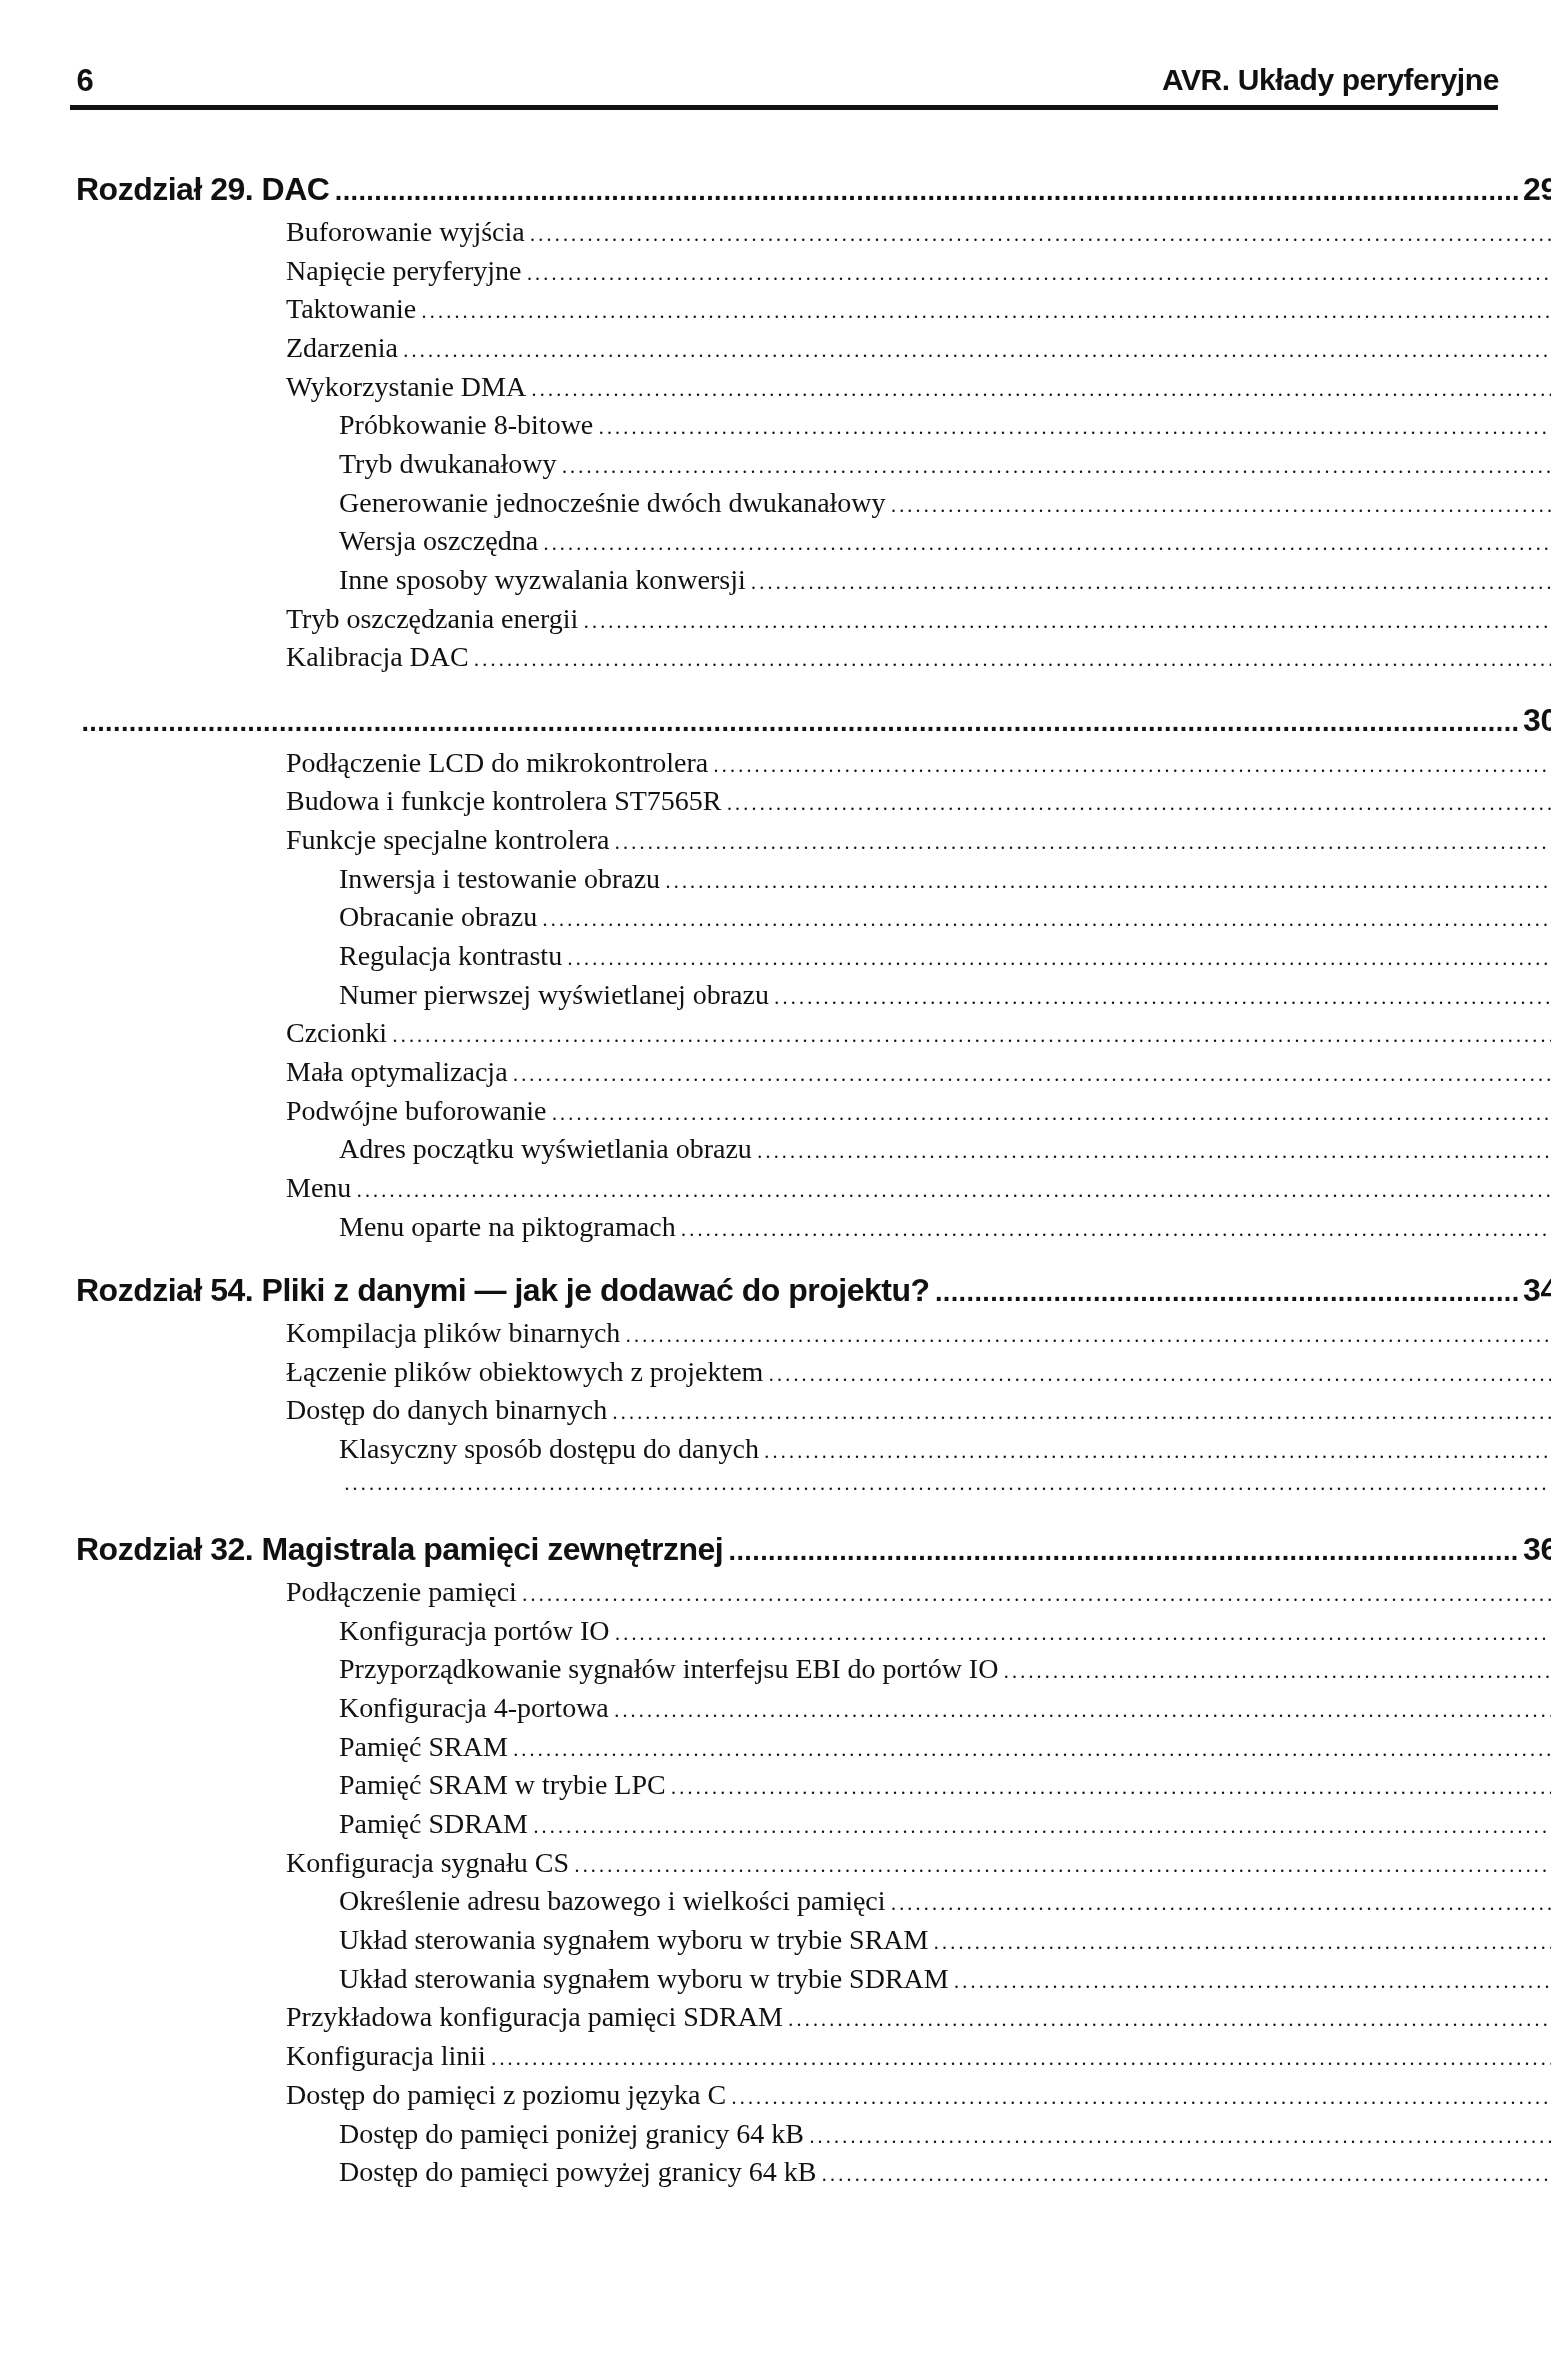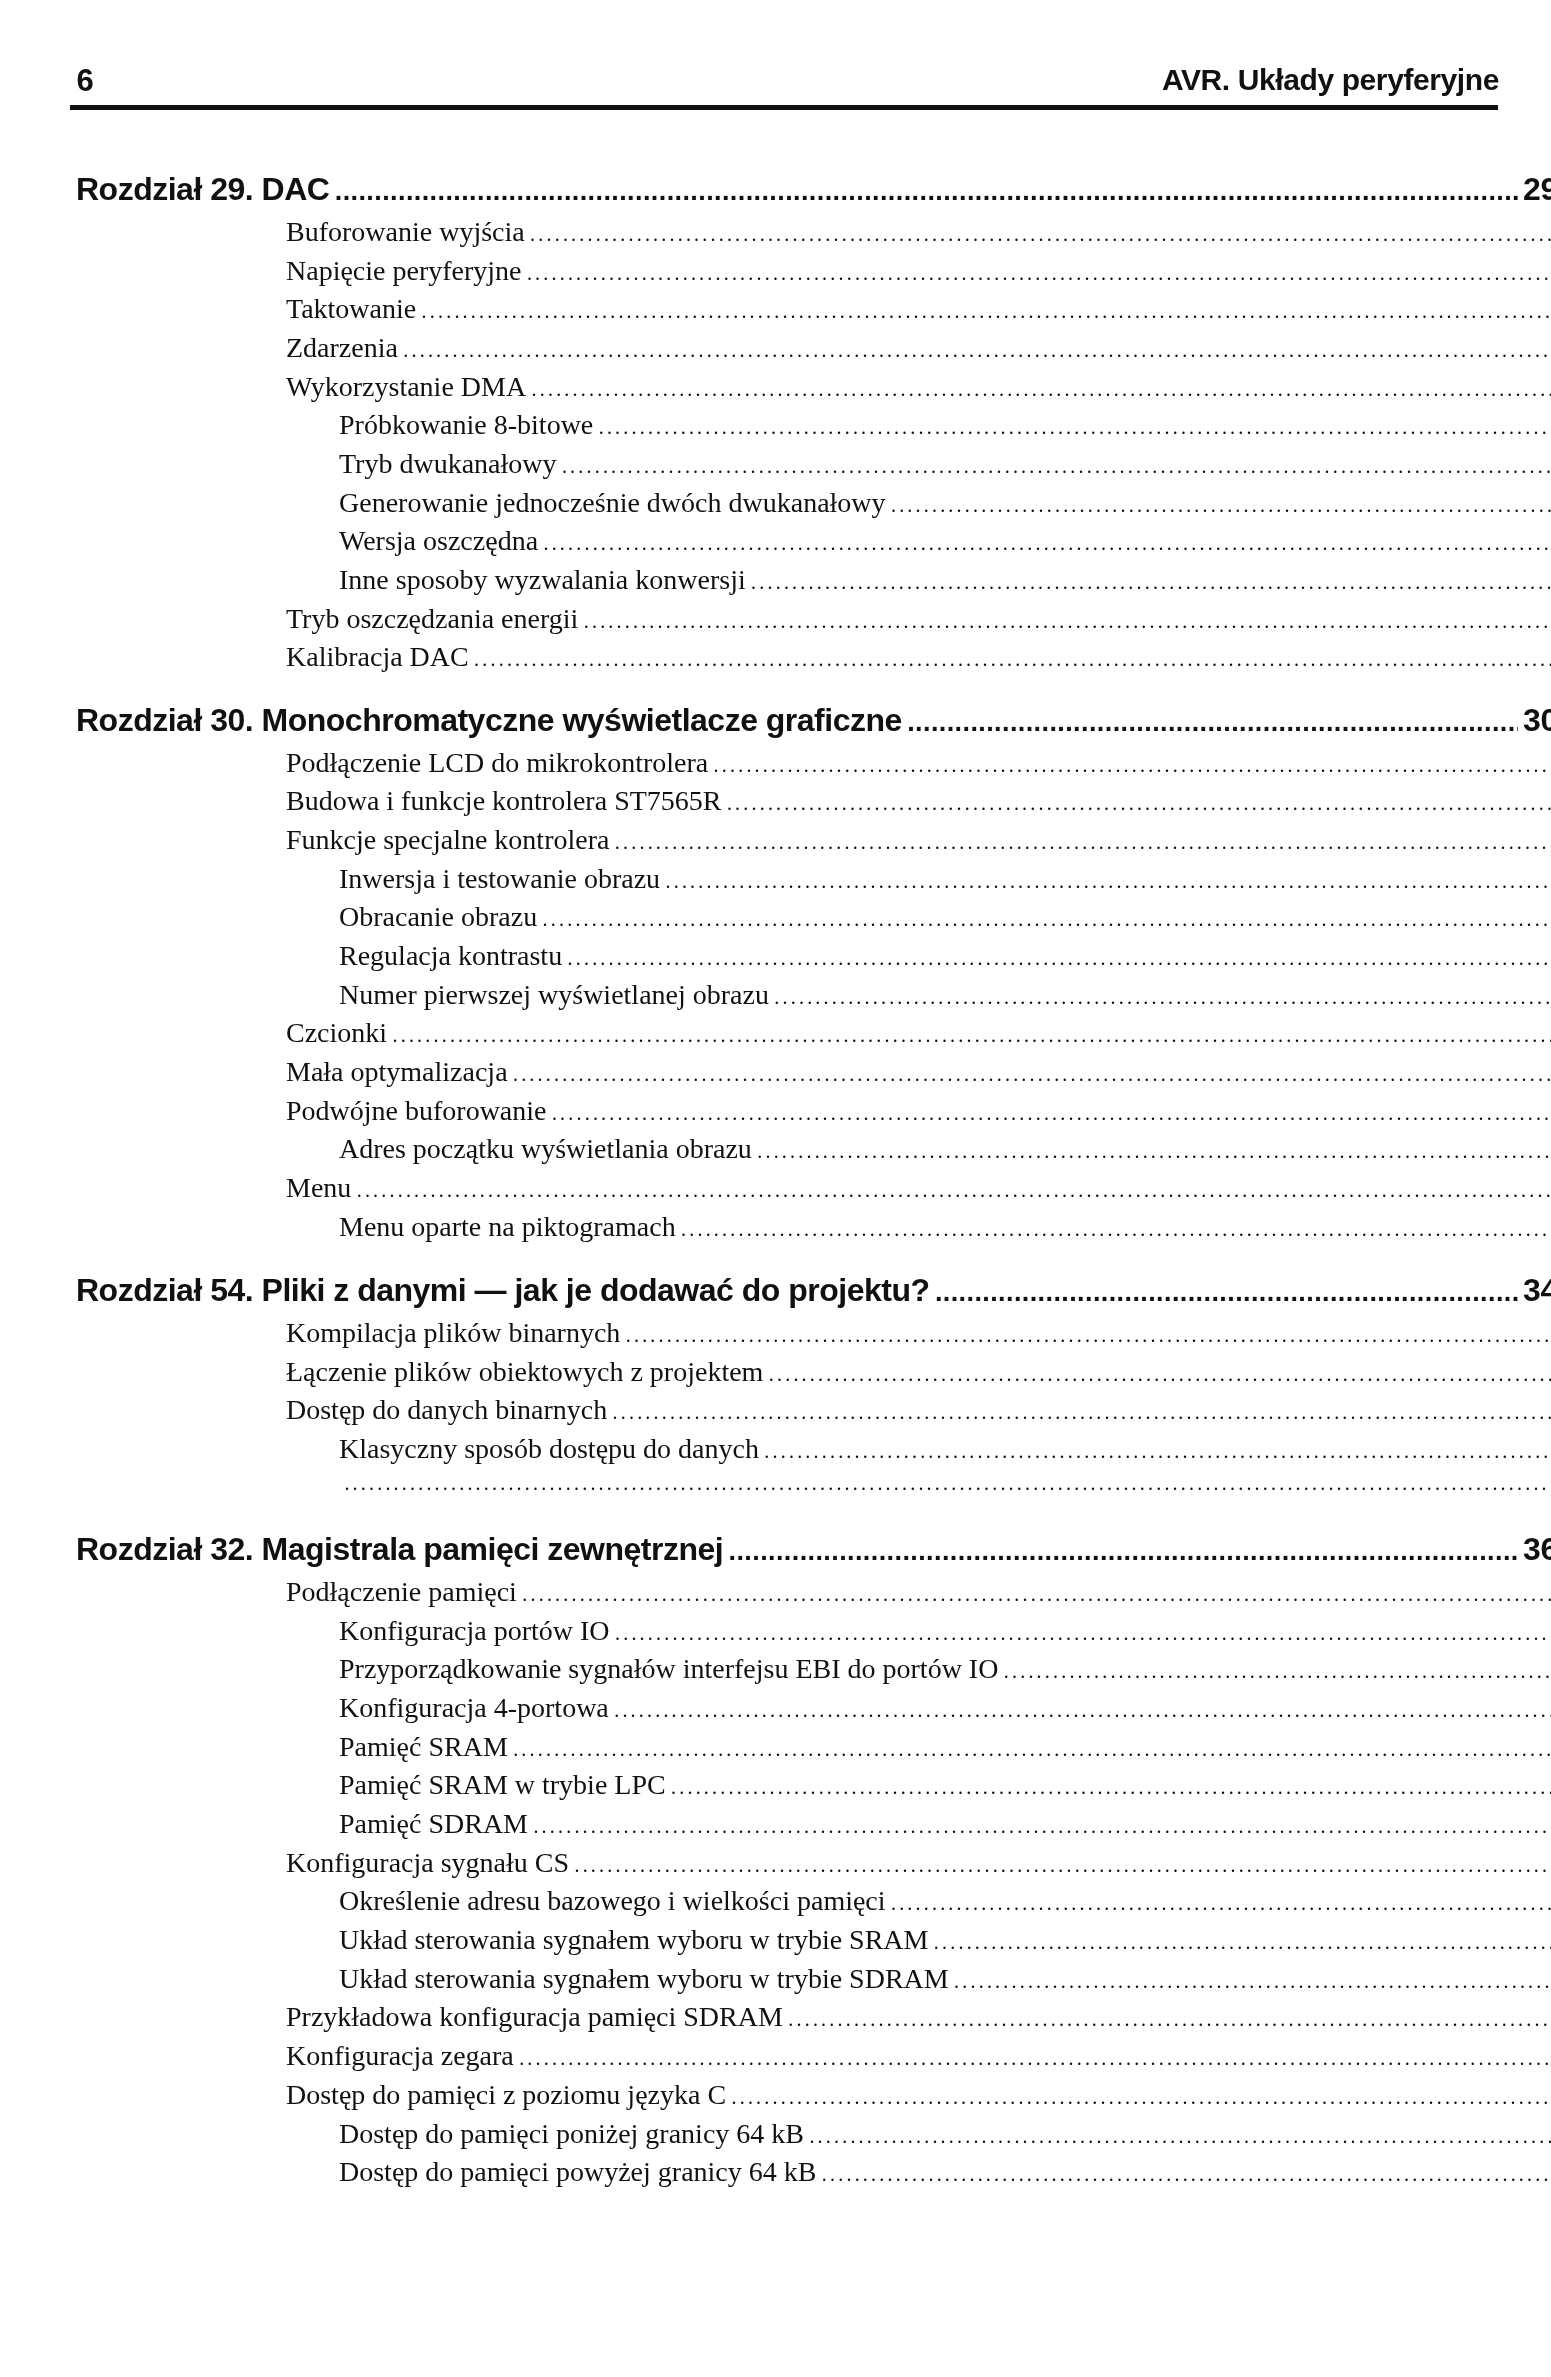--- a/index.html
+++ b/index.html
@@ -80,21 +80,20 @@
     </div>
     <div class="row l1" style="top: 603px;">
       <span class="label">Tryb oszczędzania energii</span>
       <span class="leader"></span>
     </div>
     <div class="row l1" style="top: 641px;">
       <span class="label">Kalibracja DAC</span>
       <span class="leader"></span>
     </div>
     <div class="row chapter" style="top: 702px;">
-      <span class="label">Rozdział 30. Monochromatyczne wyświetlacze graficzne</span>
       <span class="leader"></span>
       <span class="page">309</span>
     </div>
     <div class="row l1" style="top: 747px;">
       <span class="label">Podłączenie LCD do mikrokontrolera</span>
       <span class="leader"></span>
     </div>
     <div class="row l1" style="top: 785px;">
       <span class="label">Budowa i funkcje kontrolera ST7565R</span>
       <span class="leader"></span>
@@ -214,21 +213,21 @@
     </div>
     <div class="row l2" style="top: 1963px;">
       <span class="label">Układ sterowania sygnałem wyboru w trybie SDRAM</span>
       <span class="leader"></span>
     </div>
     <div class="row l1" style="top: 2001px;">
       <span class="label">Przykładowa konfiguracja pamięci SDRAM</span>
       <span class="leader"></span>
     </div>
     <div class="row l1" style="top: 2040px;">
-      <span class="label">Konfiguracja zegara</span>
+      <span class="label">Konfiguracja linii</span>
       <span class="leader"></span>
     </div>
     <div class="row l1" style="top: 2079px;">
       <span class="label">Dostęp do pamięci z poziomu języka C</span>
       <span class="leader"></span>
     </div>
     <div class="row l2" style="top: 2118px;">
       <span class="label">Dostęp do pamięci poniżej granicy 64 kB</span>
       <span class="leader"></span>
     </div>

